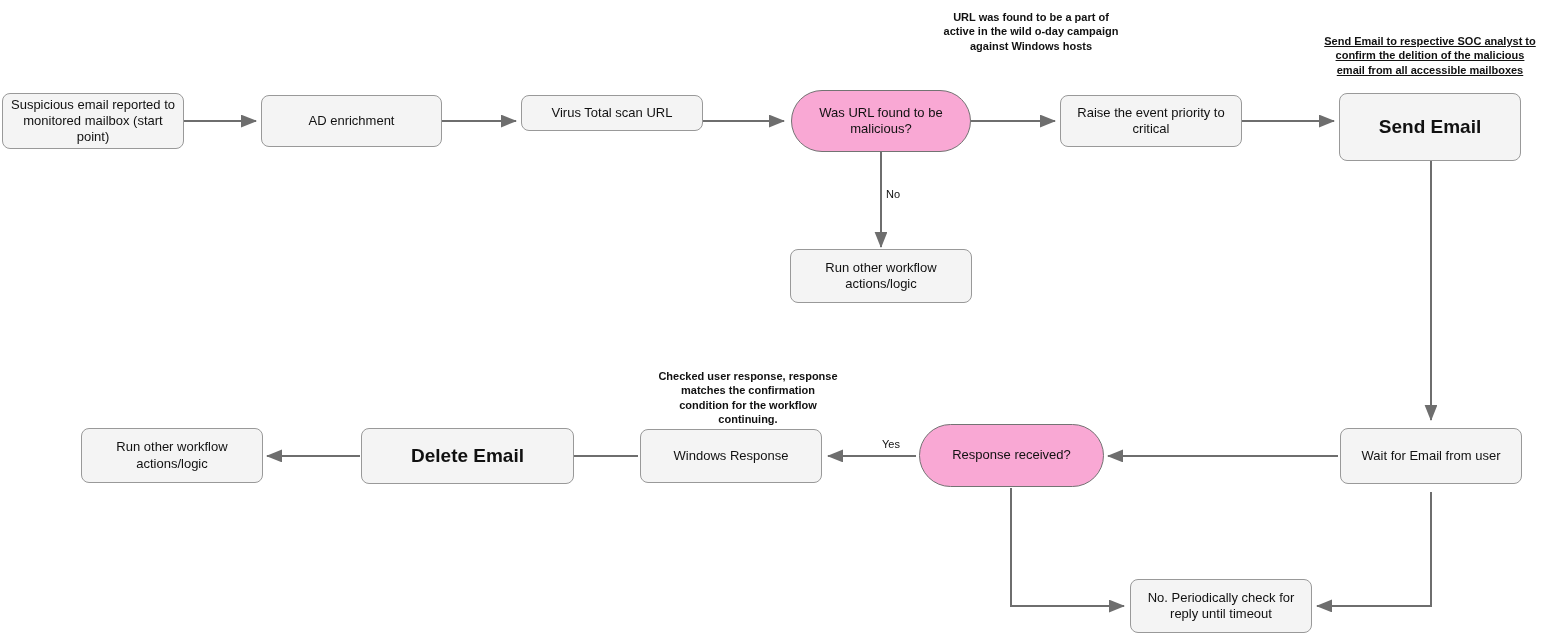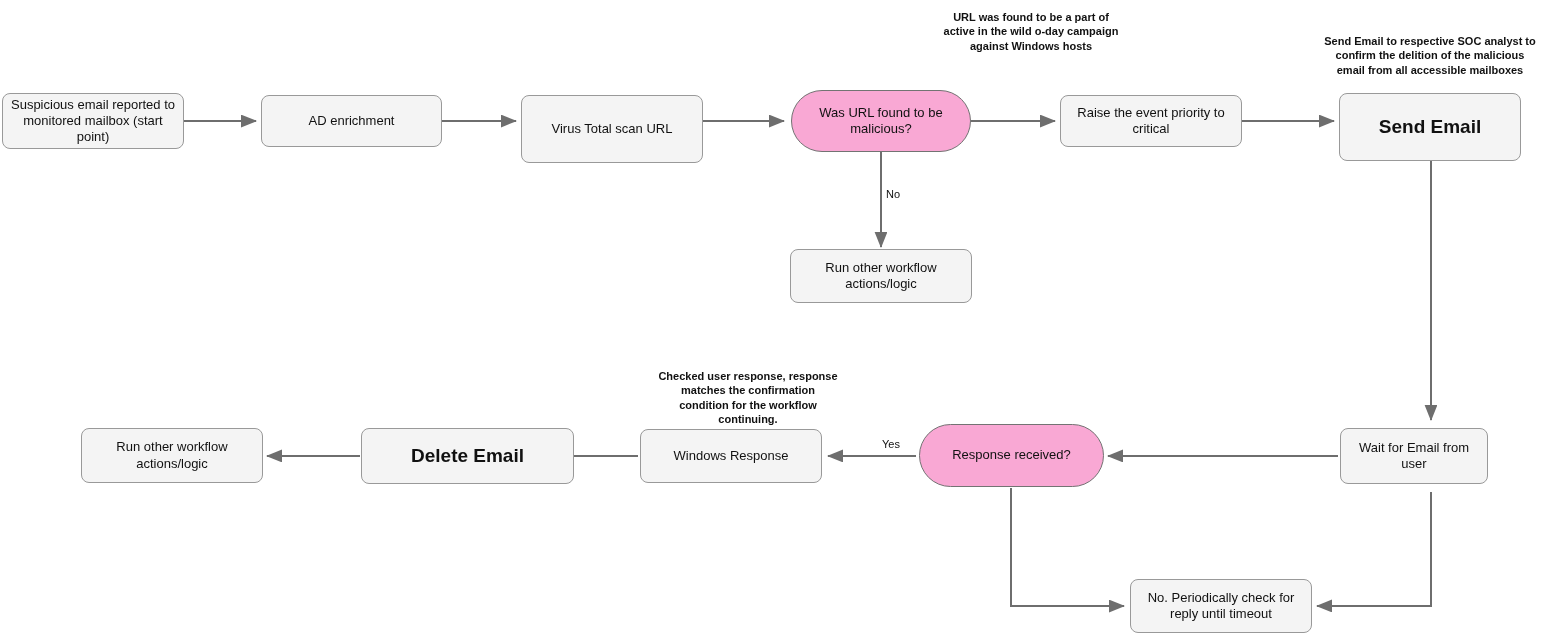--- a/index.html
+++ b/index.html
@@ -41,41 +41,41 @@
   </svg>
 
   <div class="node" style="left:2px;top:93px;width:182px;height:56px;">
     <span>Suspicious email reported to monitored mailbox (start point)</span>
   </div>
 
   <div class="node" style="left:261px;top:95px;width:181px;height:52px;">
     <span>AD enrichment</span>
   </div>
 
-  <div class="node" style="left:521px;top:95px;width:182px;height:68px;">
+  <div class="node" style="left:521px;top:95px;width:182px;height:36px;">
     <span>Virus Total scan URL</span>
   </div>
 
   <div class="decision" style="left:791px;top:90px;width:180px;height:62px;">
     <span>Was URL found to be malicious?</span>
   </div>
 
   <div class="node" style="left:1060px;top:95px;width:182px;height:52px;">
     <span>Raise the event priority to critical</span>
   </div>
 
   <div class="node big" style="left:1339px;top:93px;width:182px;height:68px;">
     <span>Send Email</span>
   </div>
 
   <div class="node" style="left:790px;top:249px;width:182px;height:54px;">
     <span>Run other workflow actions/logic</span>
   </div>
 
-  <div class="node" style="left:1340px;top:428px;width:148px;height:56px;">
+  <div class="node" style="left:1340px;top:428px;width:182px;height:56px;">
     <span>Wait for Email from user</span>
   </div>
 
   <div class="decision" style="left:919px;top:424px;width:185px;height:63px;">
     <span>Response received?</span>
   </div>
 
   <div class="node" style="left:640px;top:429px;width:182px;height:54px;">
     <span>Windows Response</span>
   </div>
@@ -87,21 +87,21 @@
   <div class="node" style="left:81px;top:428px;width:182px;height:55px;">
     <span>Run other workflow actions/logic</span>
   </div>
 
   <div class="node" style="left:1130px;top:579px;width:182px;height:54px;">
     <span>No. Periodically check for reply until timeout</span>
   </div>
 
   <div class="note" style="left:941px;top:3px;width:180px;">URL was found to be a part of active in the wild o-day campaign against Windows hosts</div>
 
-  <div class="note" style="left:1324px;top:27px;width:212px;">Send Email to respective SOC analyst to confirm the delition of the malicious email from all accessible mailboxes</div>
+  <div class="note" style="left:1324px;top:27px;width:212px;text-decoration:underline;">Send Email to respective SOC analyst to confirm the delition of the malicious email from all accessible mailboxes</div>
 
   <div class="note" style="left:655px;top:362px;width:186px;">Checked user response, response matches the confirmation condition for the workflow continuing.</div>
 
   <div class="edgelabel" style="left:886px;top:188px;">No</div>
 
   <div class="edgelabel" style="left:882px;top:438px;">Yes</div>
 
 </div>
 
 </body></html>

